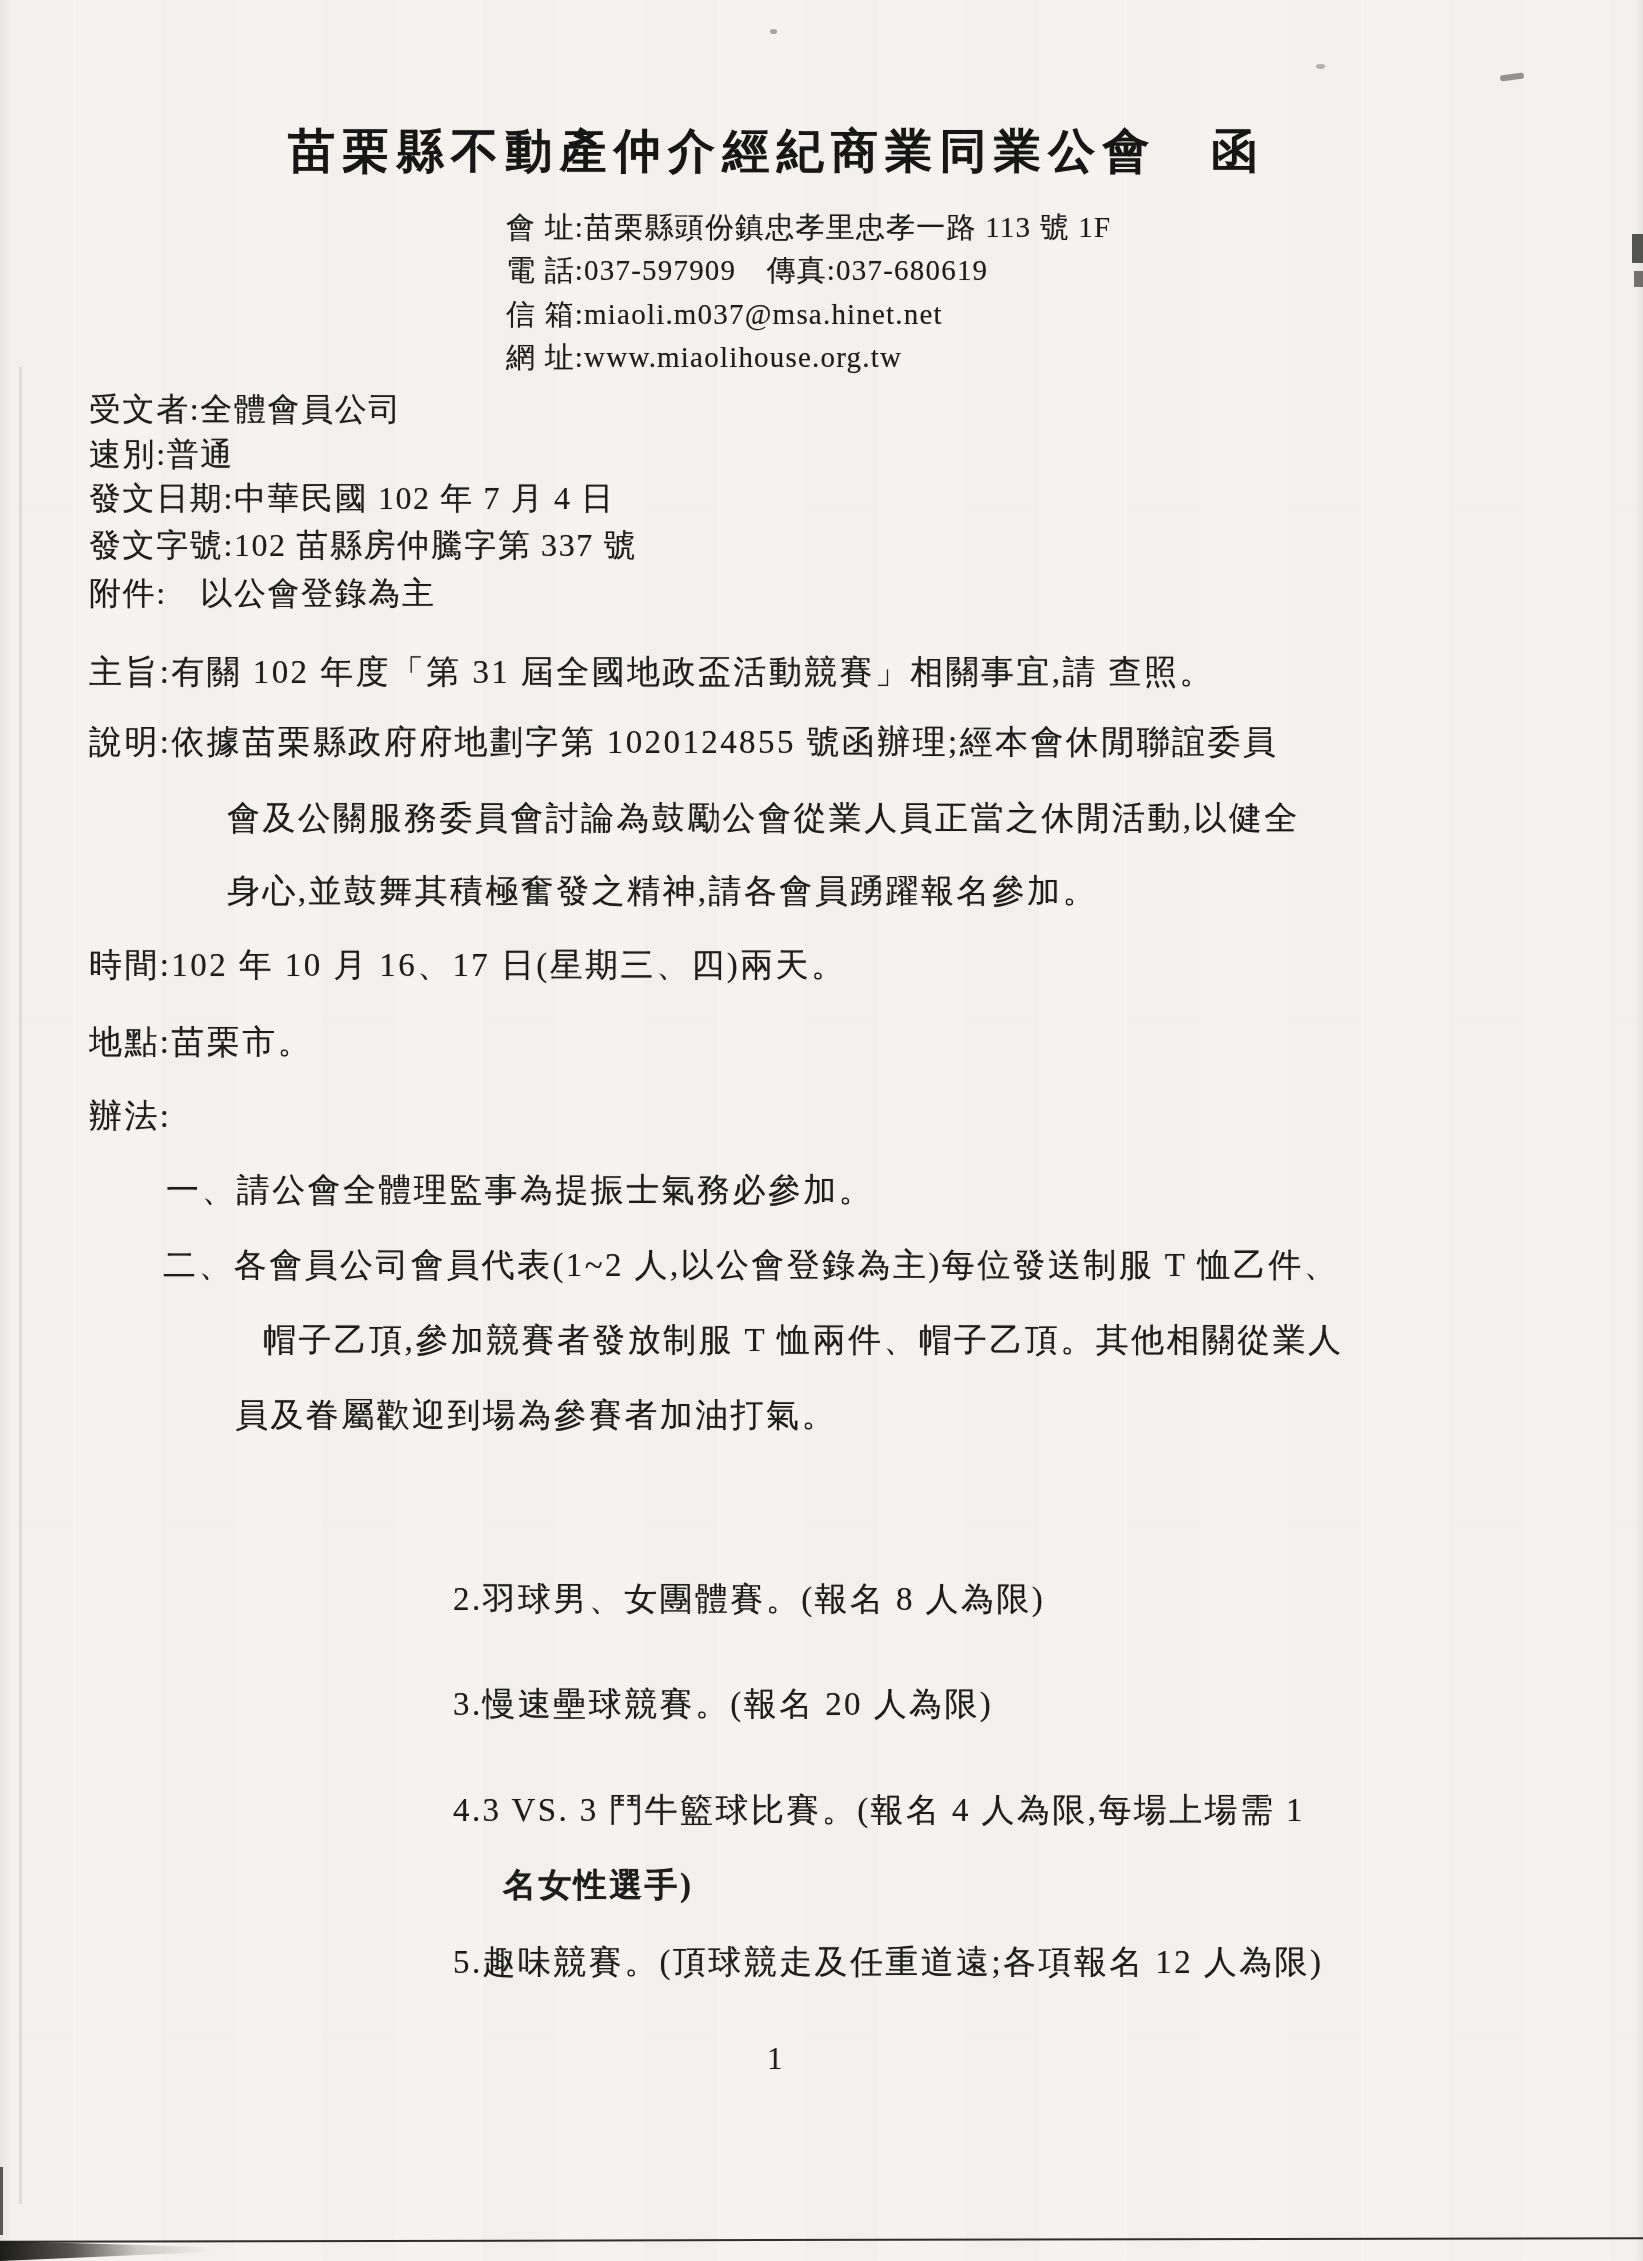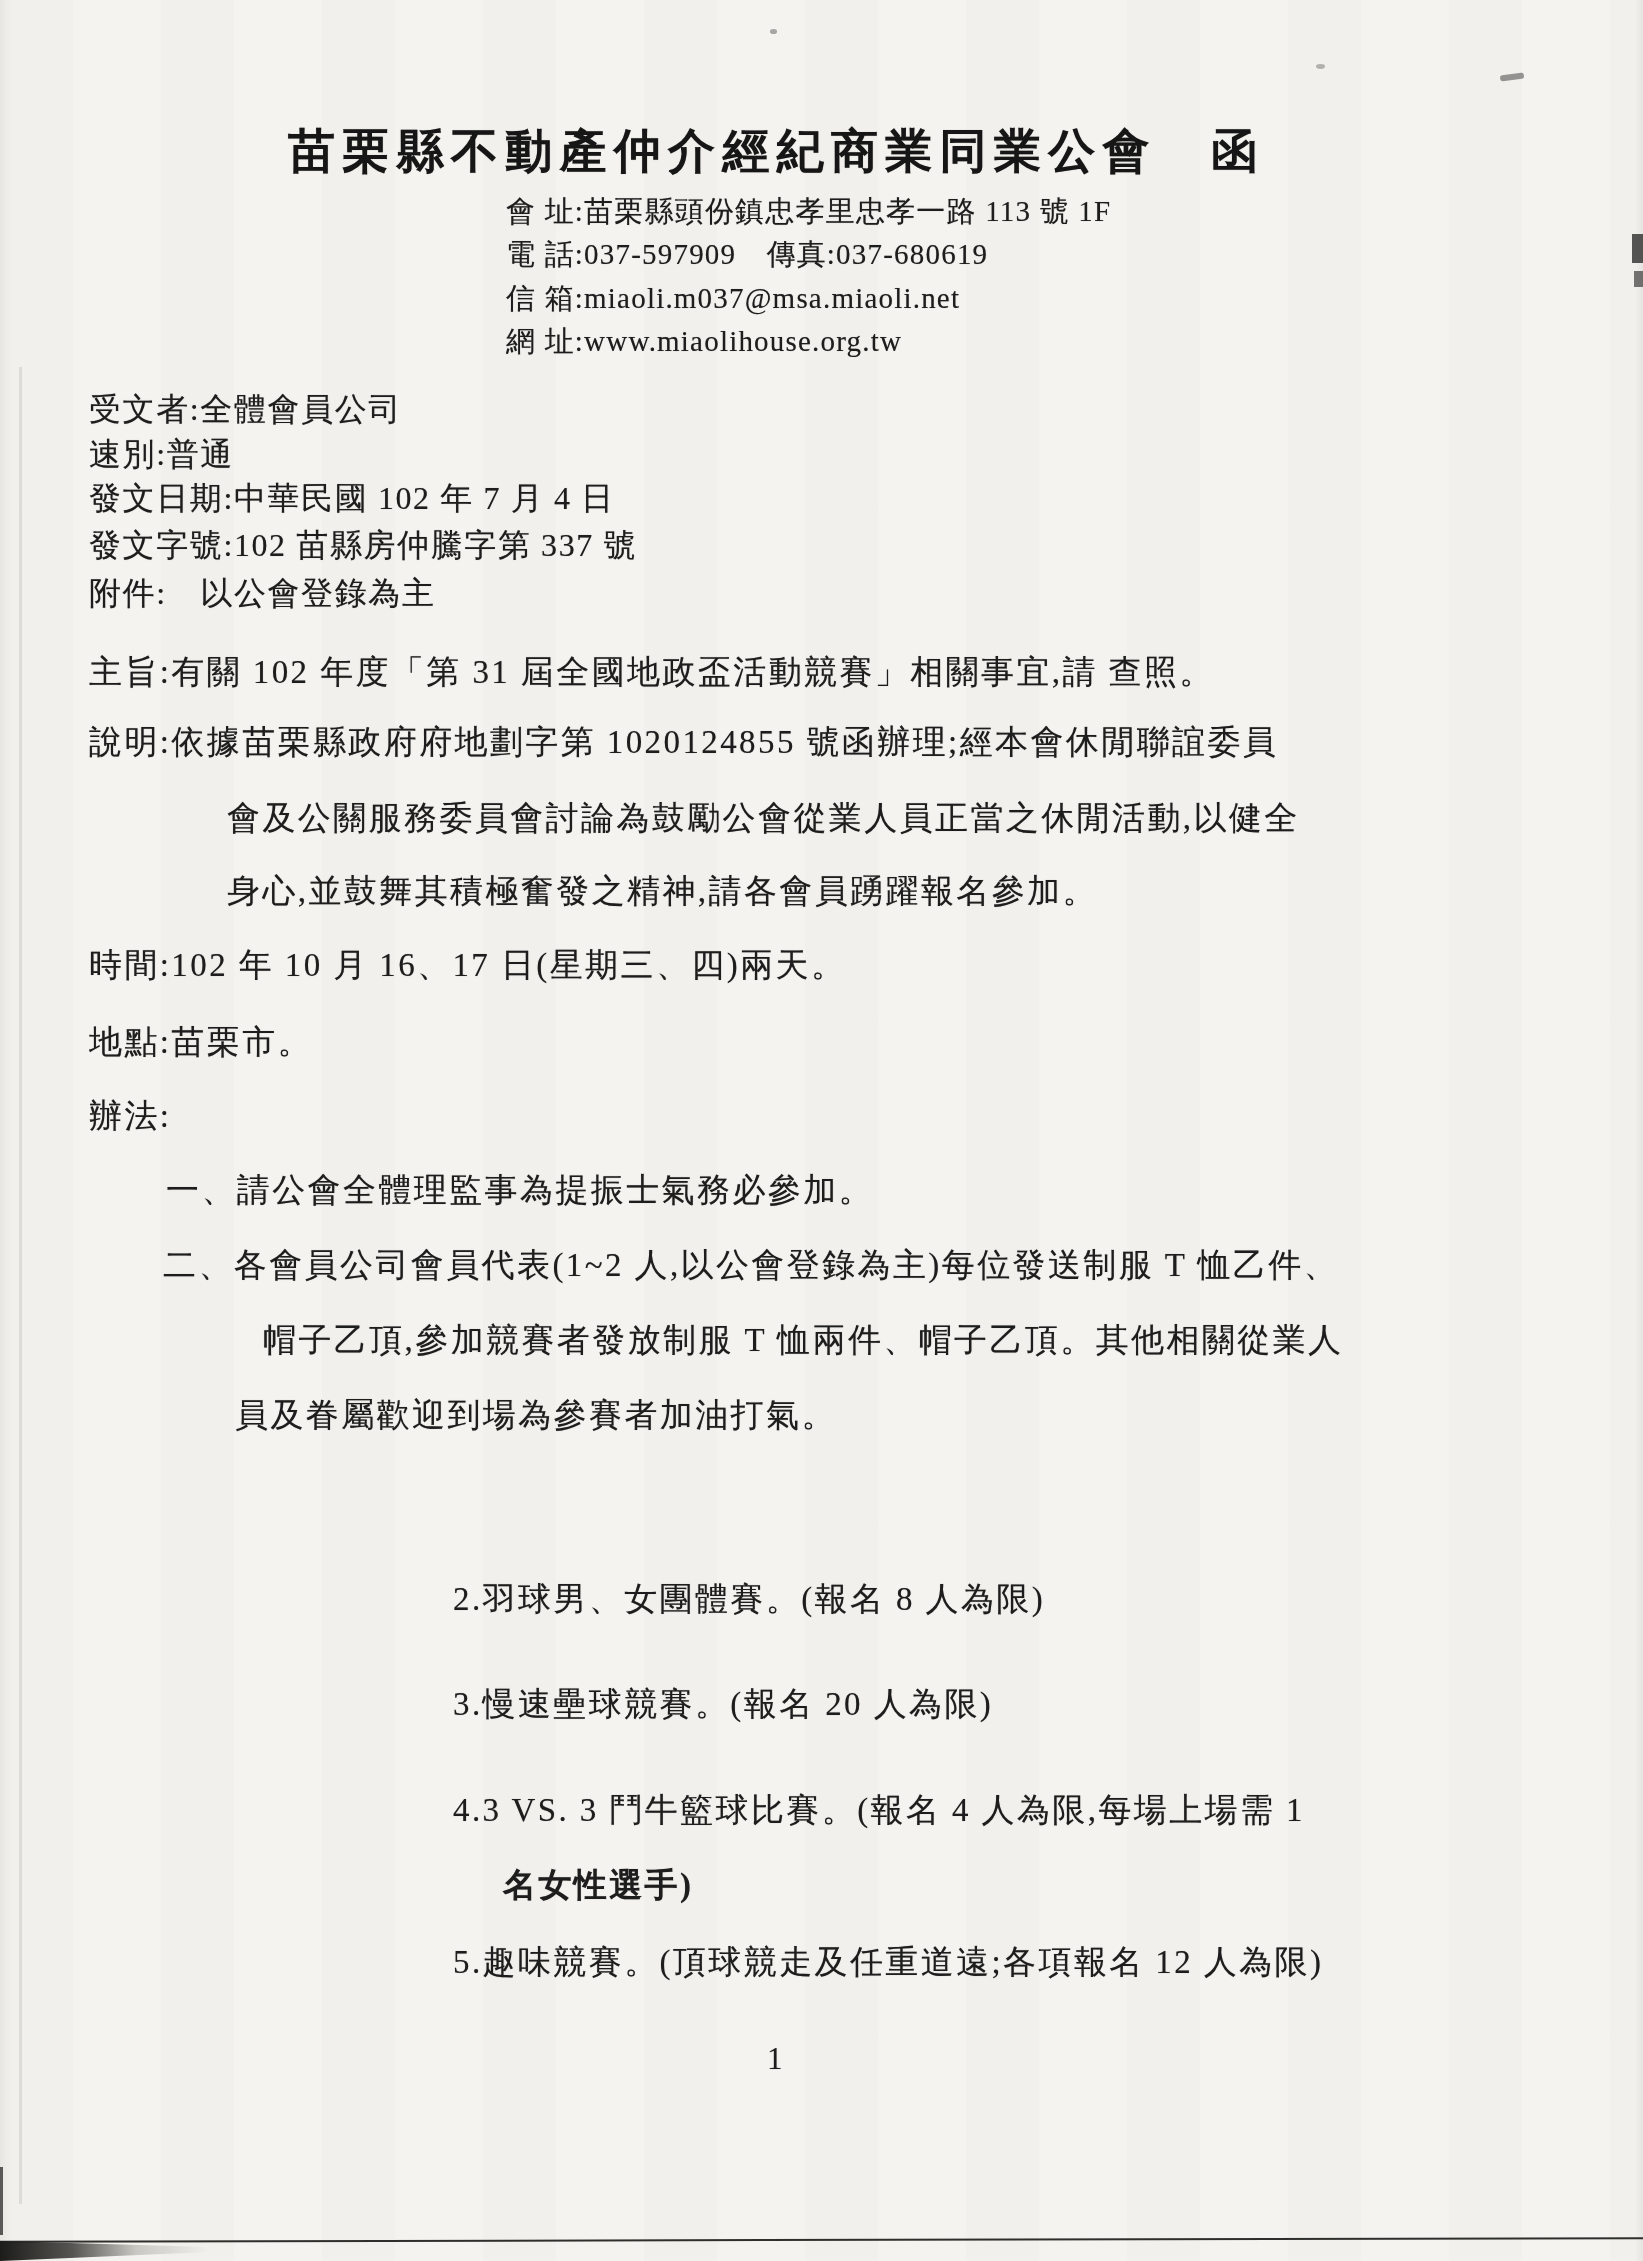--- a/index.html
+++ b/index.html
@@ -17,21 +17,21 @@
     color:#1d1d1d;
   }
   .line{
     position:absolute;
     white-space:nowrap;
     line-height:1.1;
     text-shadow:0 0 0.8px rgba(20,20,20,0.45);
   }
   
   .doc-title{left:288px;top:126px;font-size:47px;font-weight:600;letter-spacing:7.3px;color:#161616;}
-  .contact{font-size:29px;letter-spacing:1.2px;font-weight:500;left:506px;}
+  .contact{font-size:29px;letter-spacing:1.2px;font-weight:500;left:506px;margin-top:16px;}
   .contact-1{top:196px;}
   .contact-2{top:239px;}
   .contact-3{top:283px;}
   .contact-4{top:326px;}
   
   .meta{left:89px;font-size:32px;letter-spacing:1.6px;font-weight:500;}
   .meta-1{top:392px;}
   .meta-2{top:437px;}
   .meta-3{top:481px;}
   .meta-4{top:528px;}
@@ -72,21 +72,21 @@
 </style>
 </head>
 <body>
 
 <div id="scan-page">
 
   <div class="line doc-title">苗栗縣不動產仲介經紀商業同業公會　函</div>
 
   <div class="line contact contact-1">會 址:苗栗縣頭份鎮忠孝里忠孝一路 113 號 1F</div>
   <div class="line contact contact-2">電 話:037-597909　傳真:037-680619</div>
-  <div class="line contact contact-3">信 箱:miaoli.m037@msa.miaoli.net</div>
+  <div class="line contact contact-3">信 箱:miaoli.m037@msa.hinet.net</div>
   <div class="line contact contact-4">網 址:www.miaolihouse.org.tw</div>
 
   <div class="line meta meta-1">受文者:全體會員公司</div>
   <div class="line meta meta-2">速別:普通</div>
   <div class="line meta meta-3">發文日期:中華民國 102 年 7 月 4 日</div>
   <div class="line meta meta-4">發文字號:102 苗縣房仲騰字第 337 號</div>
   <div class="line meta meta-5">附件:　以公會登錄為主</div>
 
   <div class="line body-line b0">主旨:有關 102 年度「第 31 屆全國地政盃活動競賽」相關事宜,請 查照。</div>
   <div class="line body-line b1">說明:依據苗栗縣政府府地劃字第 1020124855 號函辦理;經本會休閒聯誼委員</div>

